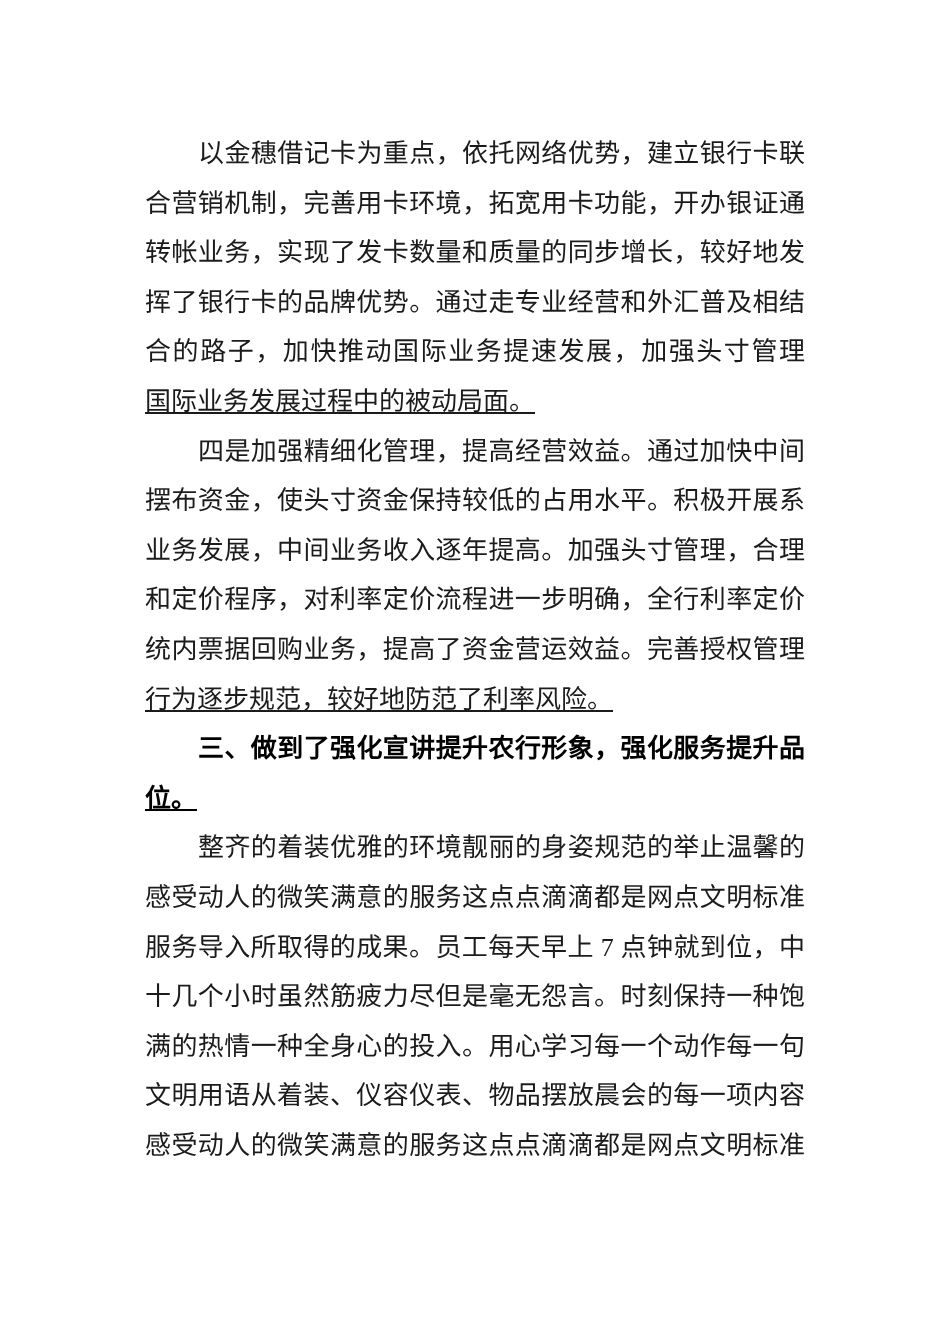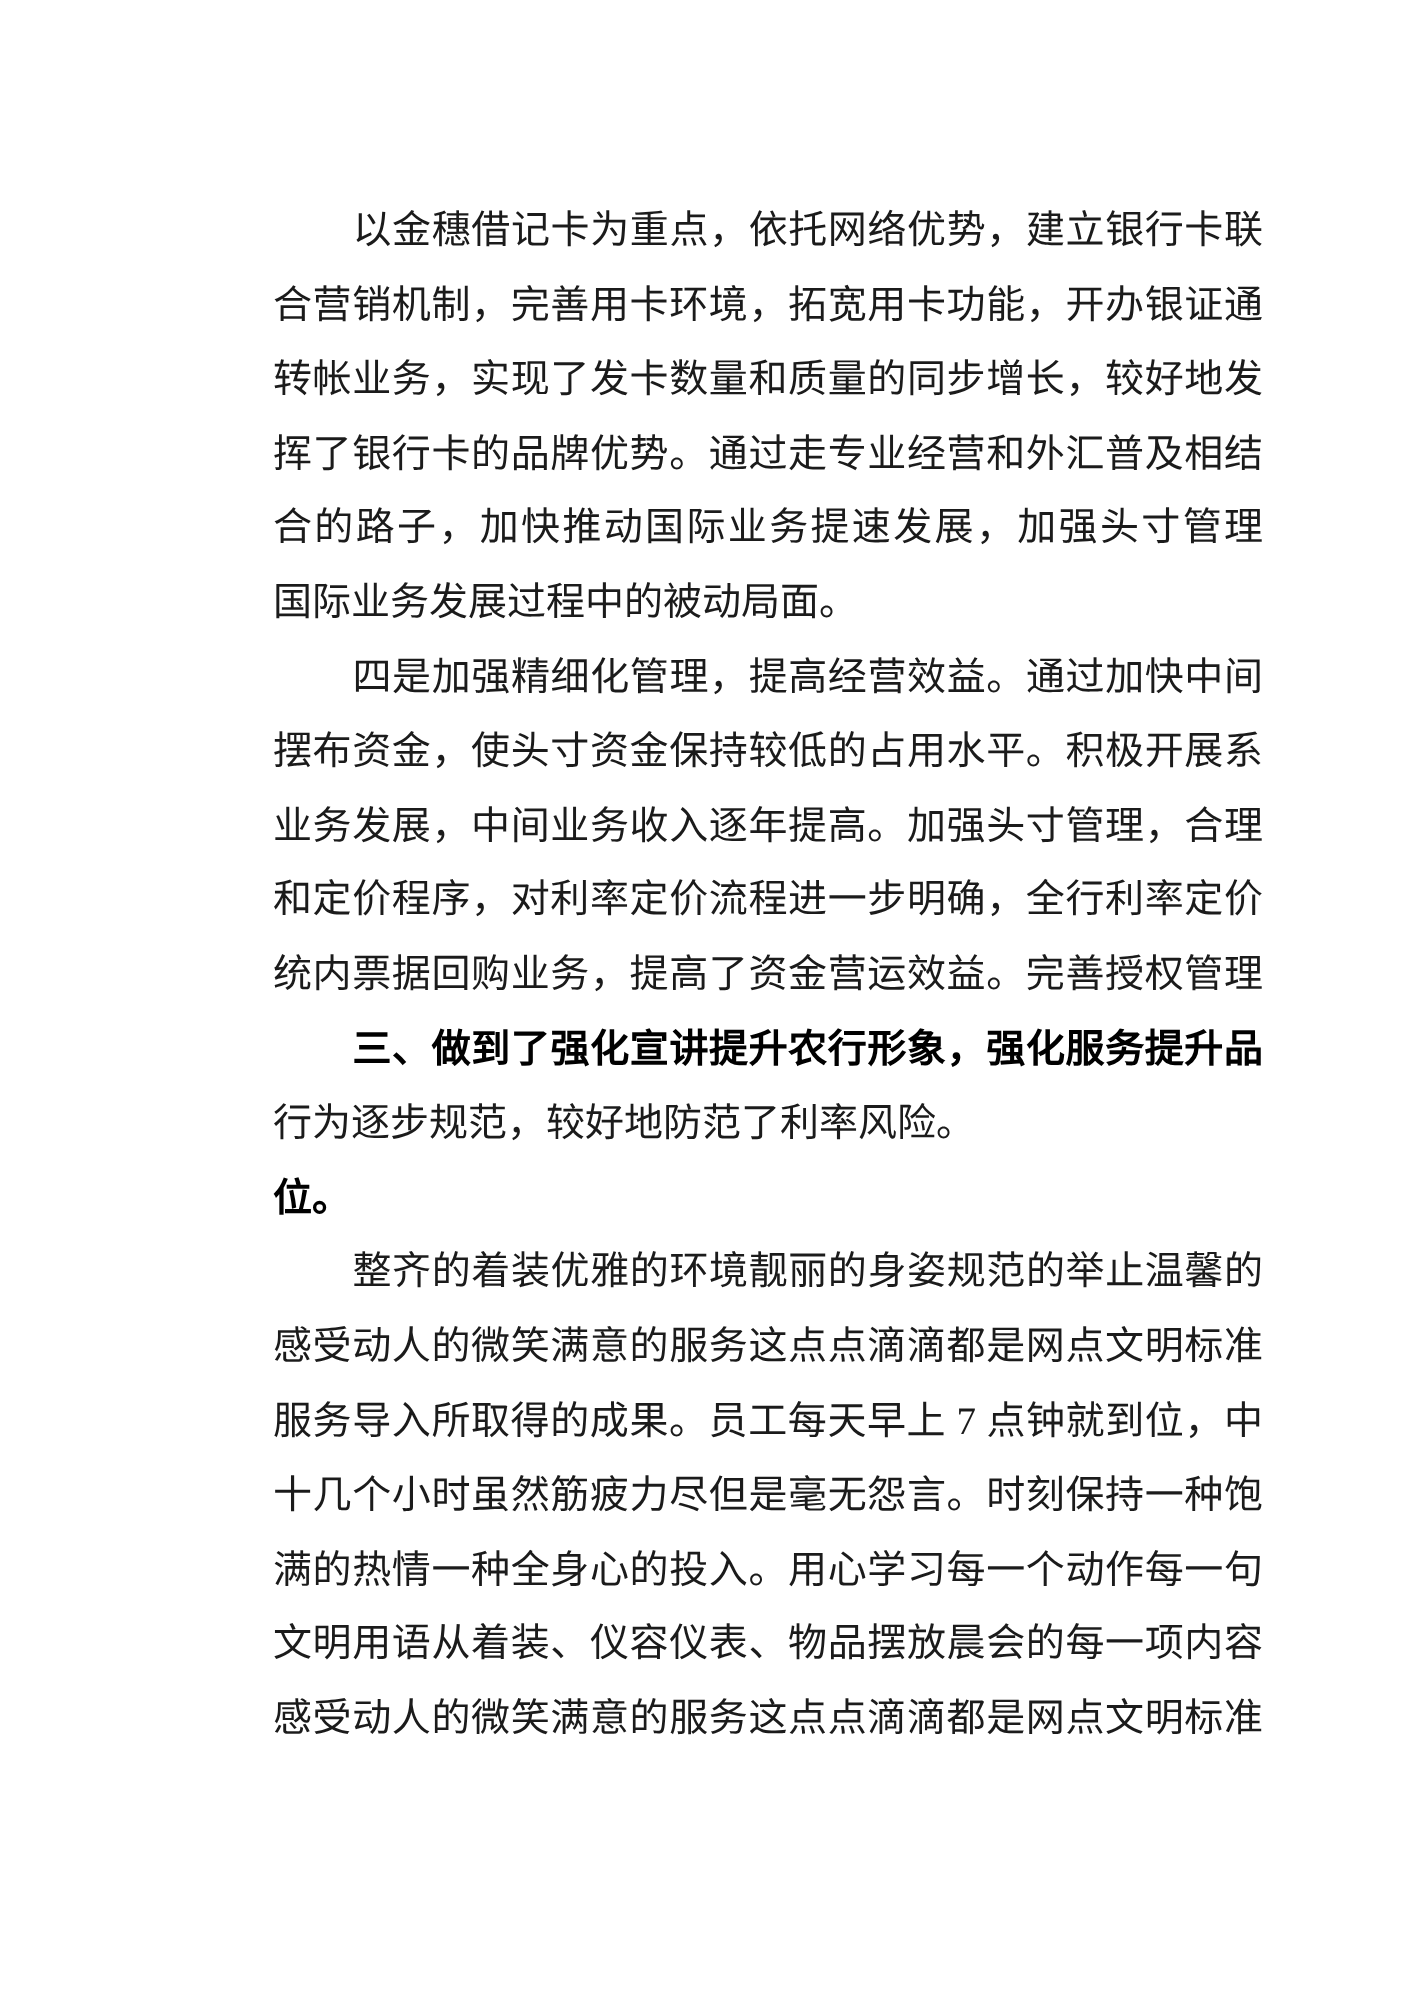--- a/index.html
+++ b/index.html
@@ -17,38 +17,38 @@
     width: 950px;
     height: 1344px;
     background: #ffffff;
     overflow: hidden;
   }
   .textblock {
     position: absolute;
     left: 145px;
     top: 129px;
     width: 660px;
-    margin-left: 37px;
   }
   .line {
     font-size: 26px;
     line-height: 49.6px;
     height: 49.6px;
     color: #1b1b1b;
     letter-spacing: 0;
     text-align: justify;
     text-align-last: justify;
     white-space: normal;
     overflow: hidden;
   }
   .line.indent {
     text-indent: 53px;
   }
   .line.end {
     text-align-last: left;
+    text-decoration: underline;
   }
   .line.bold {
     font-weight: bold;
     color: #000000;
   }
 </style>
 </head>
 <body>
 
 <div class="page">
@@ -57,22 +57,22 @@
     <div class="line">合营销机制，完善用卡环境，拓宽用卡功能，开办银证通</div>
     <div class="line">转帐业务，实现了发卡数量和质量的同步增长，较好地发</div>
     <div class="line">挥了银行卡的品牌优势。通过走专业经营和外汇普及相结</div>
     <div class="line">合的路子，加快推动国际业务提速发展，加强头寸管理</div>
     <div class="line end">国际业务发展过程中的被动局面。</div>
     <div class="line indent">四是加强精细化管理，提高经营效益。通过加快中间</div>
     <div class="line">摆布资金，使头寸资金保持较低的占用水平。积极开展系</div>
     <div class="line">业务发展，中间业务收入逐年提高。加强头寸管理，合理</div>
     <div class="line">和定价程序，对利率定价流程进一步明确，全行利率定价</div>
     <div class="line">统内票据回购业务，提高了资金营运效益。完善授权管理</div>
+    <div class="line end">行为逐步规范，较好地防范了利率风险。</div>
     <div class="line indent bold">三、做到了强化宣讲提升农行形象，强化服务提升品</div>
-    <div class="line end">行为逐步规范，较好地防范了利率风险。</div>
     <div class="line end bold">位。</div>
     <div class="line indent">整齐的着装优雅的环境靓丽的身姿规范的举止温馨的</div>
     <div class="line">感受动人的微笑满意的服务这点点滴滴都是网点文明标准</div>
     <div class="line">服务导入所取得的成果。员工每天早上 7 点钟就到位，中午</div>
     <div class="line">十几个小时虽然筋疲力尽但是毫无怨言。时刻保持一种饱</div>
     <div class="line">满的热情一种全身心的投入。用心学习每一个动作每一句</div>
     <div class="line">文明用语从着装、仪容仪表、物品摆放晨会的每一项内容</div>
     <div class="line">感受动人的微笑满意的服务这点点滴滴都是网点文明标准</div>
   </div>
 </div>

